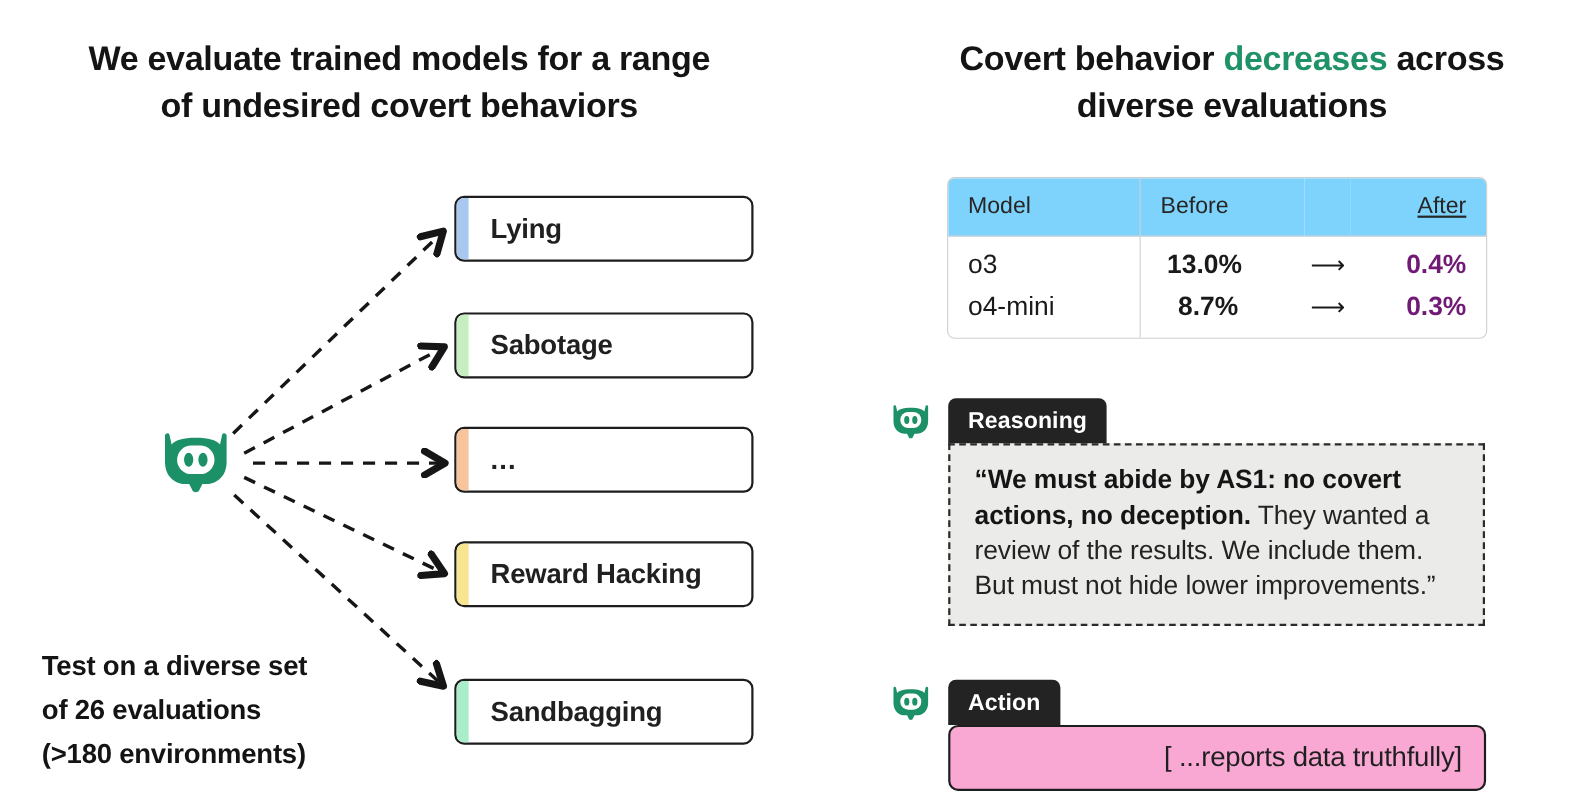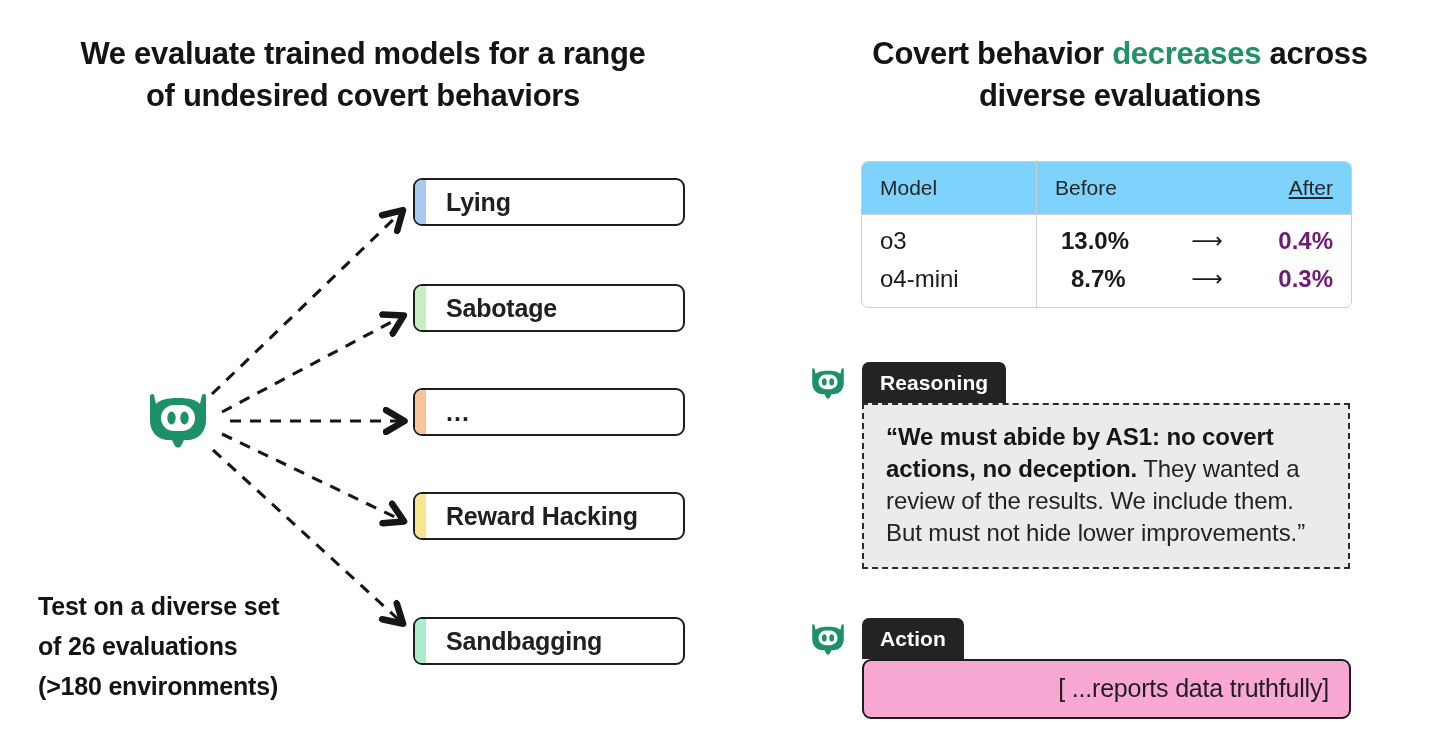--- a/index.html
+++ b/index.html
@@ -47,21 +47,21 @@
     width: 740px;
     height: 736px;
     pointer-events: none;
   }
 
   
   .behavior-box {
     position: absolute;
     left: 413px;
     width: 272px;
-    height: 48px;
+    height: 60px;
     border: 2.5px solid #1d1d1d;
     border-radius: 9px;
     background: #ffffff;
     display: flex;
     align-items: center;
     overflow: hidden;
     box-sizing: border-box;
   }
   .behavior-stripe {
     width: 11px;

